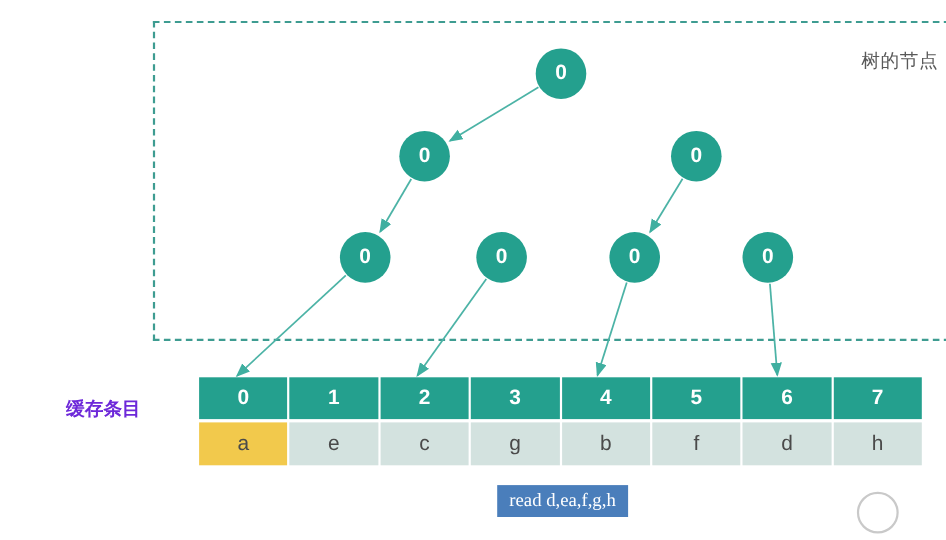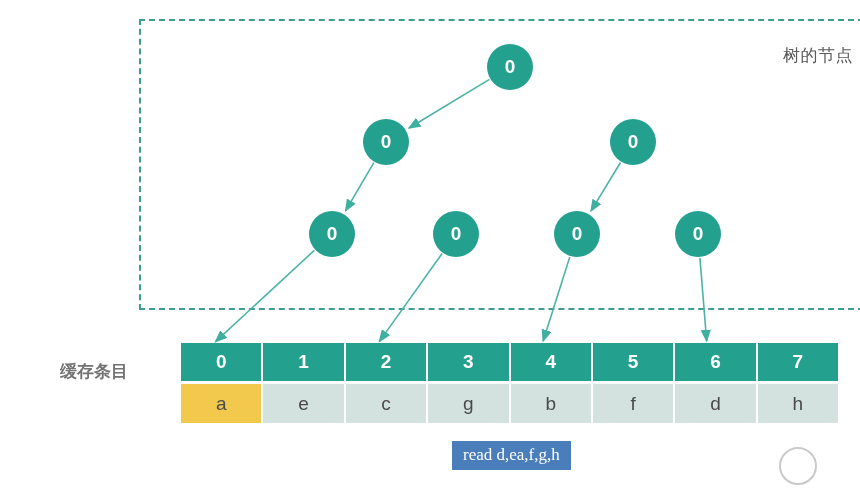--- a/index.html
+++ b/index.html
@@ -71,21 +71,21 @@
     pointer-events: none;
     z-index: 3;
   }
 
   
   .cache-label {
     position: absolute;
     left: 60px;
     top: 360px;
     font-size: 17px;
-    color: #737373;
+    color: #6d28d9;
     font-weight: bold;
     white-space: nowrap;
   }
 
   .cache-table {
     position: absolute;
     left: 181px;
     top: 343px;
     width: 657px;
     z-index: 6;

